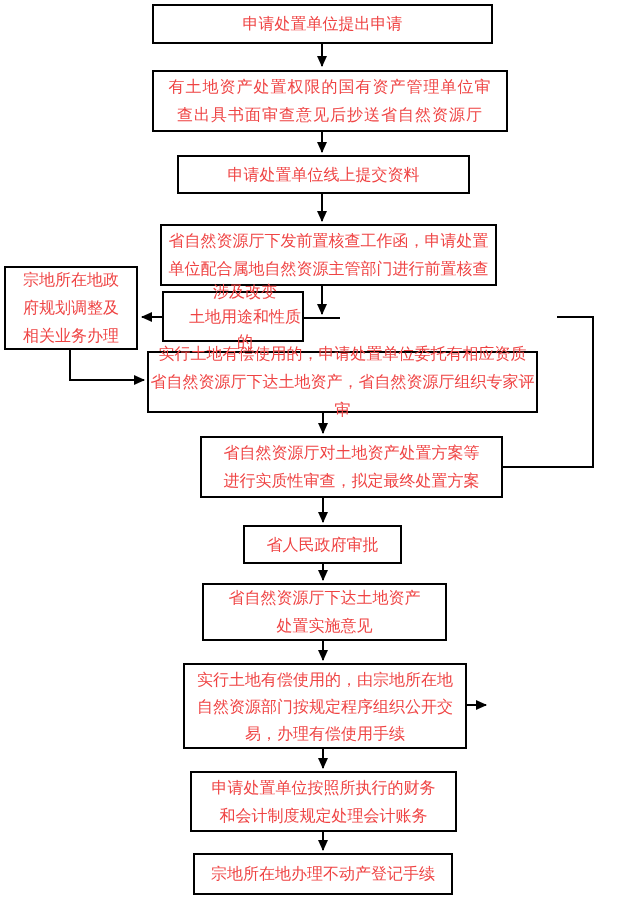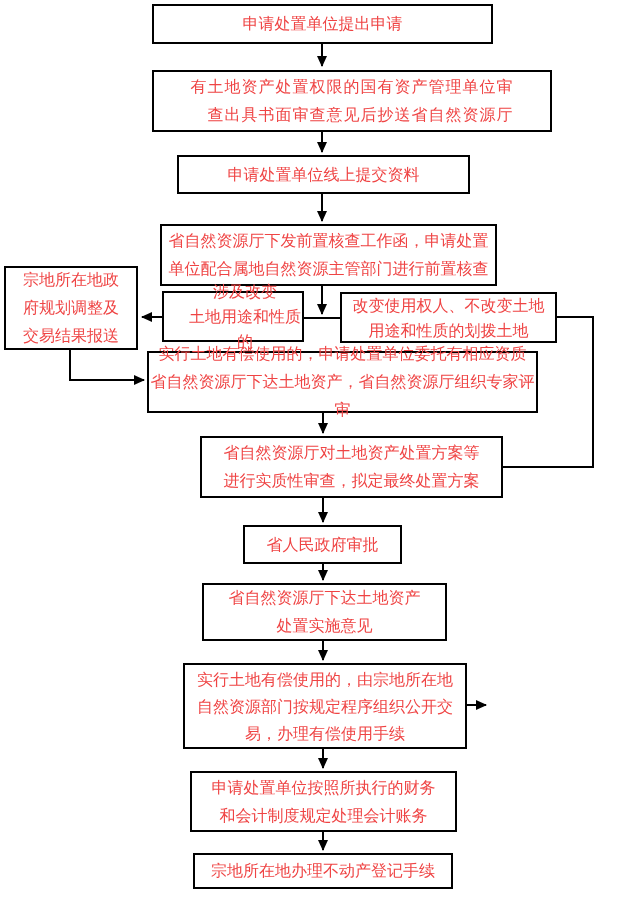--- a/index.html
+++ b/index.html
@@ -28,34 +28,34 @@
     align-items: center;
     justify-content: center;
     text-align: center;
     white-space: pre-line;
     font-size: 16px;
     line-height: 28px;
     z-index: 1;
   }
   
   #n1  { left:152px; top:4px;   width:341px; height:40px; }
-  #n2  { left:152px; top:70px;  width:400px; height:62px; letter-spacing:1px;text-align:right; }
+  #n2  { left:152px; top:70px;  width:356px; height:62px; letter-spacing:1px; }
   #n3  { left:177px; top:155px; width:293px; height:39px; }
   #n4  { left:160px; top:224px; width:337px; height:62px; }
   #n5  { left:4px;   top:266px; width:134px; height:84px; }
   #n6  { left:162px; top:291px; width:142px; height:51px; line-height:25px;padding-left:24px; }
   #n7  { left:340px; top:292px; width:217px; height:51px; line-height:25px; }
   #n8  { left:147px; top:351px; width:391px; height:62px; }
   #n9  { left:176px; top:436px; width:303px; height:62px;margin-left:24px; }
   #n10 { left:243px; top:525px; width:159px; height:39px; }
   #n11 { left:202px; top:583px; width:245px; height:58px; }
   #n12 { left:183px; top:663px; width:284px; height:86px; line-height:27px; }
   #n13 { left:490px; top:663px; width:127px; height:85px; line-height:26px; }
   #n14 { left:190px; top:771px; width:267px; height:61px; }
-  #n15 { left:193px; top:853px; width:260px; height:36px;text-align:right; }
+  #n15 { left:193px; top:853px; width:260px; height:42px;text-align:right; }
 </style>
 </head>
 <body>
 
 <div class="stage">
 
   <svg class="wires" viewBox="0 0 625 900" xmlns="http://www.w3.org/2000/svg">
     <defs>
       <marker id="arrow" markerUnits="userSpaceOnUse" markerWidth="13" markerHeight="12" refX="10" refY="5" orient="auto">
         <path d="M0,0 L11,5 L0,10 Z" fill="#000000"></path>
@@ -81,25 +81,23 @@
   </svg>
 
   <div class="node" id="n1">申请处置单位提出申请</div>
   <div class="node" id="n2">有土地资产处置权限的国有资产管理单位审
 查出具书面审查意见后抄送省自然资源厅</div>
   <div class="node" id="n3">申请处置单位线上提交资料</div>
   <div class="node" id="n4">省自然资源厅下发前置核查工作函，申请处置
 单位配合属地自然资源主管部门进行前置核查</div>
   <div class="node" id="n5">宗地所在地政
 府规划调整及
-交易结果报送</div>
+相关业务办理</div>
   <div class="node" id="n6">涉及改变
 土地用途和性质的</div>
-  <div class="node" id="n7">改变使用权人、不改变土地
-用途和性质的划拨土地</div>
   <div class="node" id="n8">实行土地有偿使用的，申请处置单位委托有相应资质
 省自然资源厅下达土地资产，省自然资源厅组织专家评审</div>
   <div class="node" id="n9">省自然资源厅对土地资产处置方案等
 进行实质性审查，拟定最终处置方案</div>
   <div class="node" id="n10">省人民政府审批</div>
   <div class="node" id="n11">省自然资源厅下达土地资产
 处置实施意见</div>
   <div class="node" id="n12">实行土地有偿使用的，由宗地所在地
 自然资源部门按规定程序组织公开交
 易，办理有偿使用手续</div>

